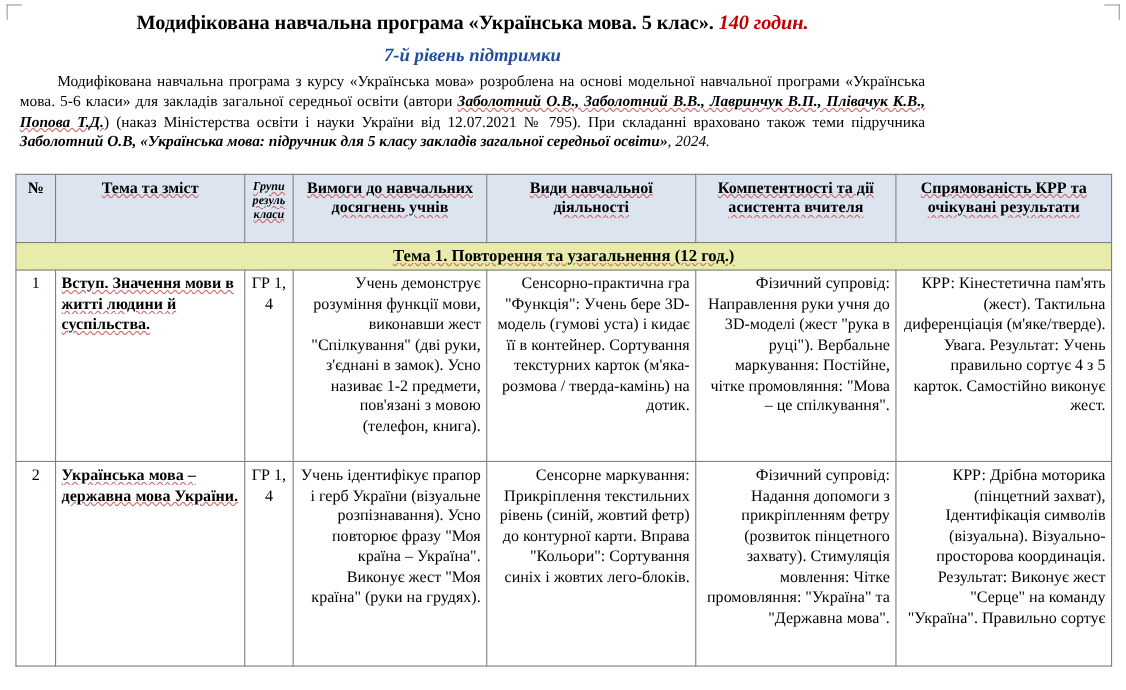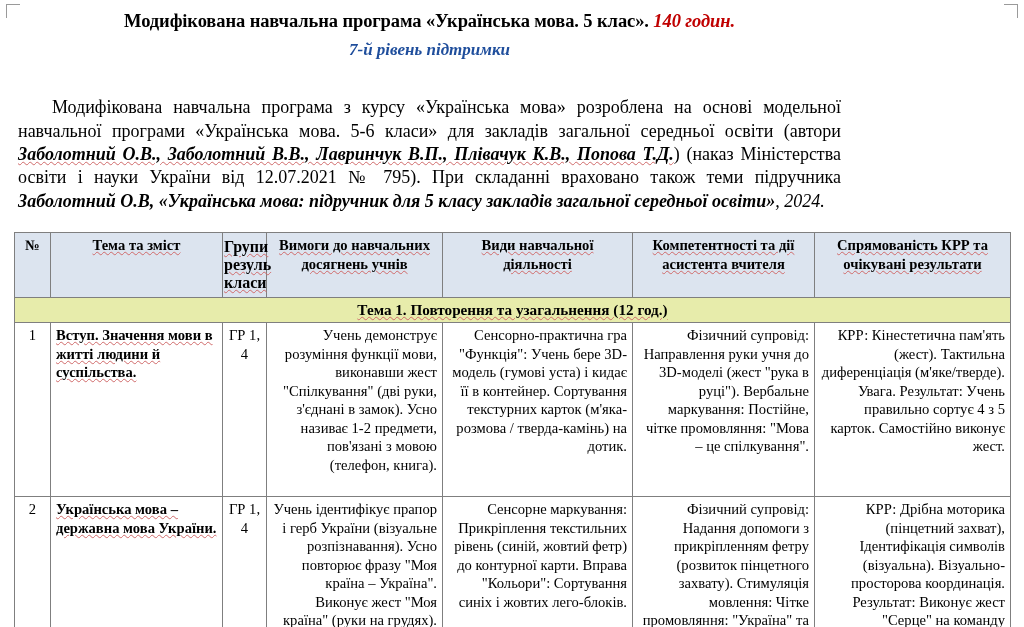--- a/index.html
+++ b/index.html
@@ -53,22 +53,22 @@
     text-align: center;
     font-weight: bold;
     font-style: italic;
     font-size: 17px;
     color: #1f4e9c;
     margin: 7px 0 0 0;
   }
 
   
   .intro {
-    margin: 36px 4px 0 4px;
-    font-size: 18px;
+    margin: 6px 4px 0 4px;
+    font-size: 14px;
     line-height: 1.30;
     text-align: justify;
     text-indent: 34px;
   }
   .intro .au {
     font-weight: bold;
     font-style: italic;
     text-decoration: underline;
     text-decoration-color: #d06a6a;
     text-decoration-style: wavy;
@@ -100,23 +100,24 @@
     background: #dce4ef;
     text-align: center;
     vertical-align: middle;
     font-weight: bold;
     font-size: 15.2px;
     padding: 5px 3px;
     height: 62px;
     box-sizing: border-box;
   }
   thead th.small {
-    font-size: 16px;
+    font-size: 11px;
     line-height: 1.12;
     padding: 5px 1px;
+    font-style: italic;
   }
   thead th .wavy {
     text-decoration: underline;
     text-decoration-color: #d06a6a;
     text-decoration-style: wavy;
     text-decoration-thickness: 1px;
   }
 
   tr.section td {
     background: #e7ecab;

